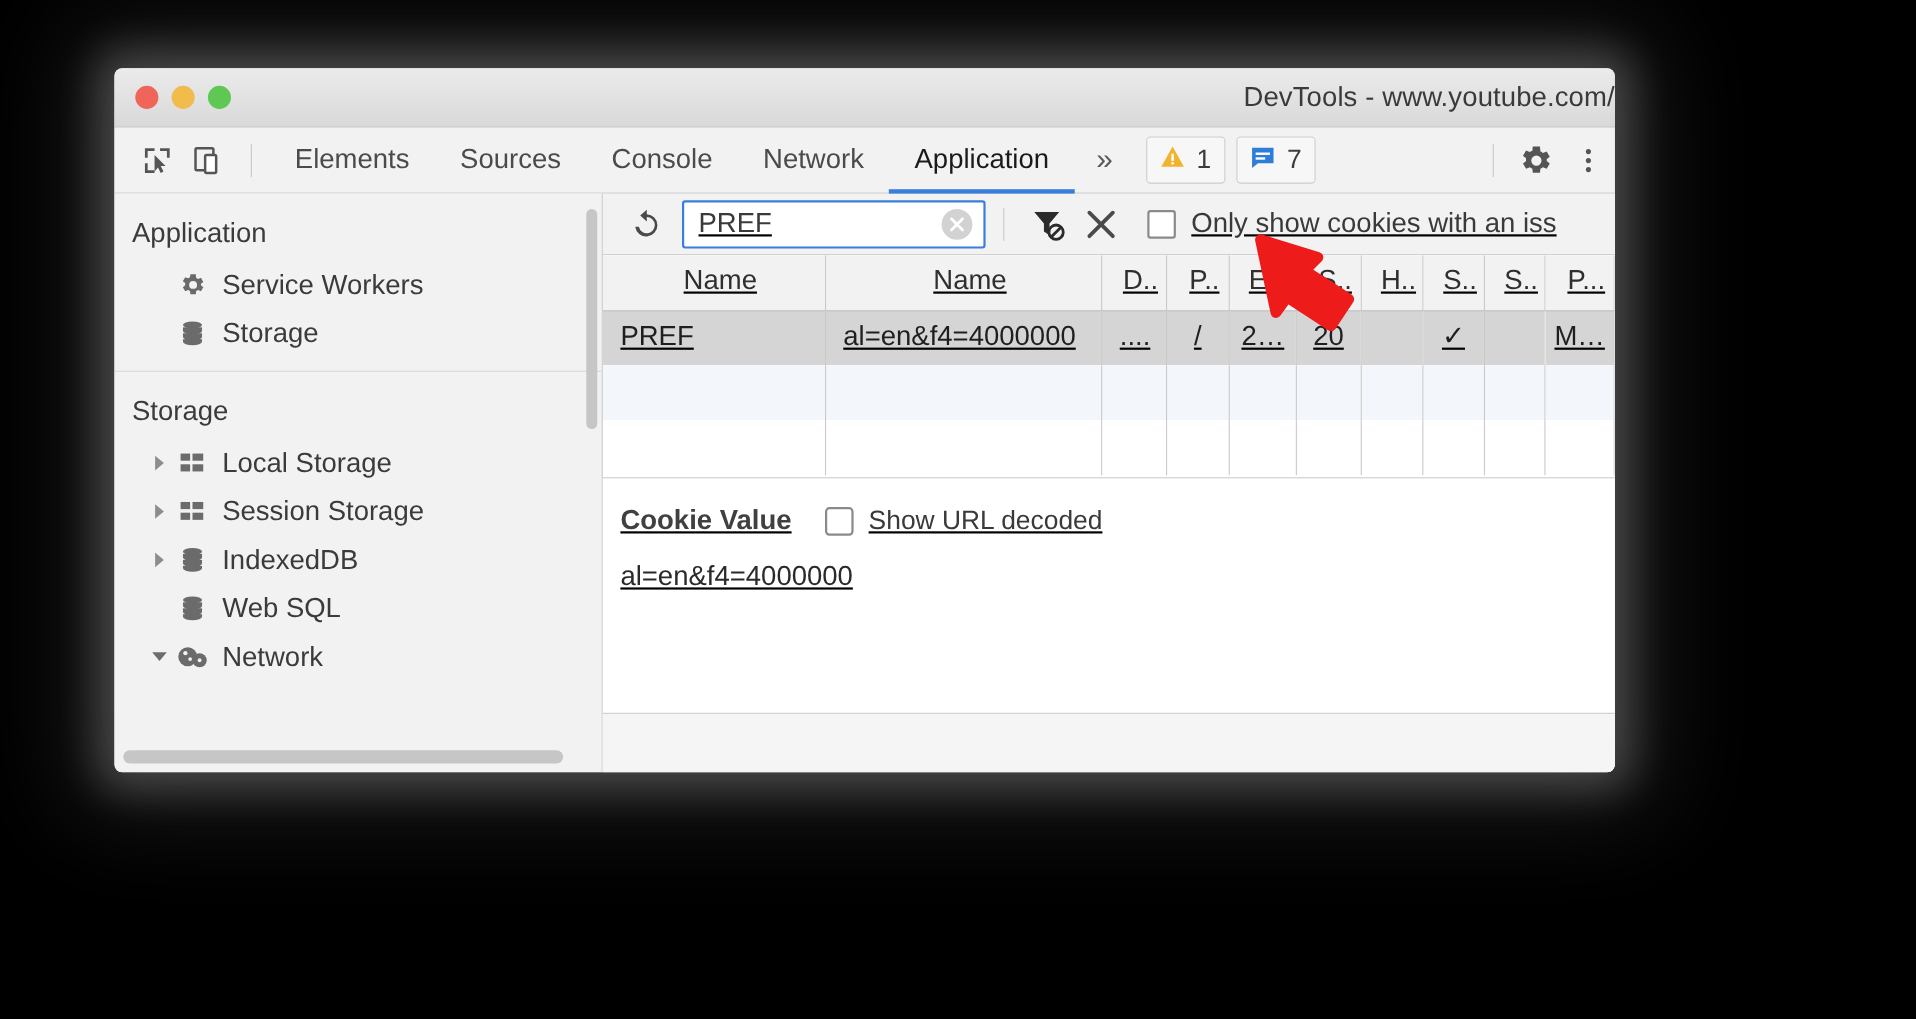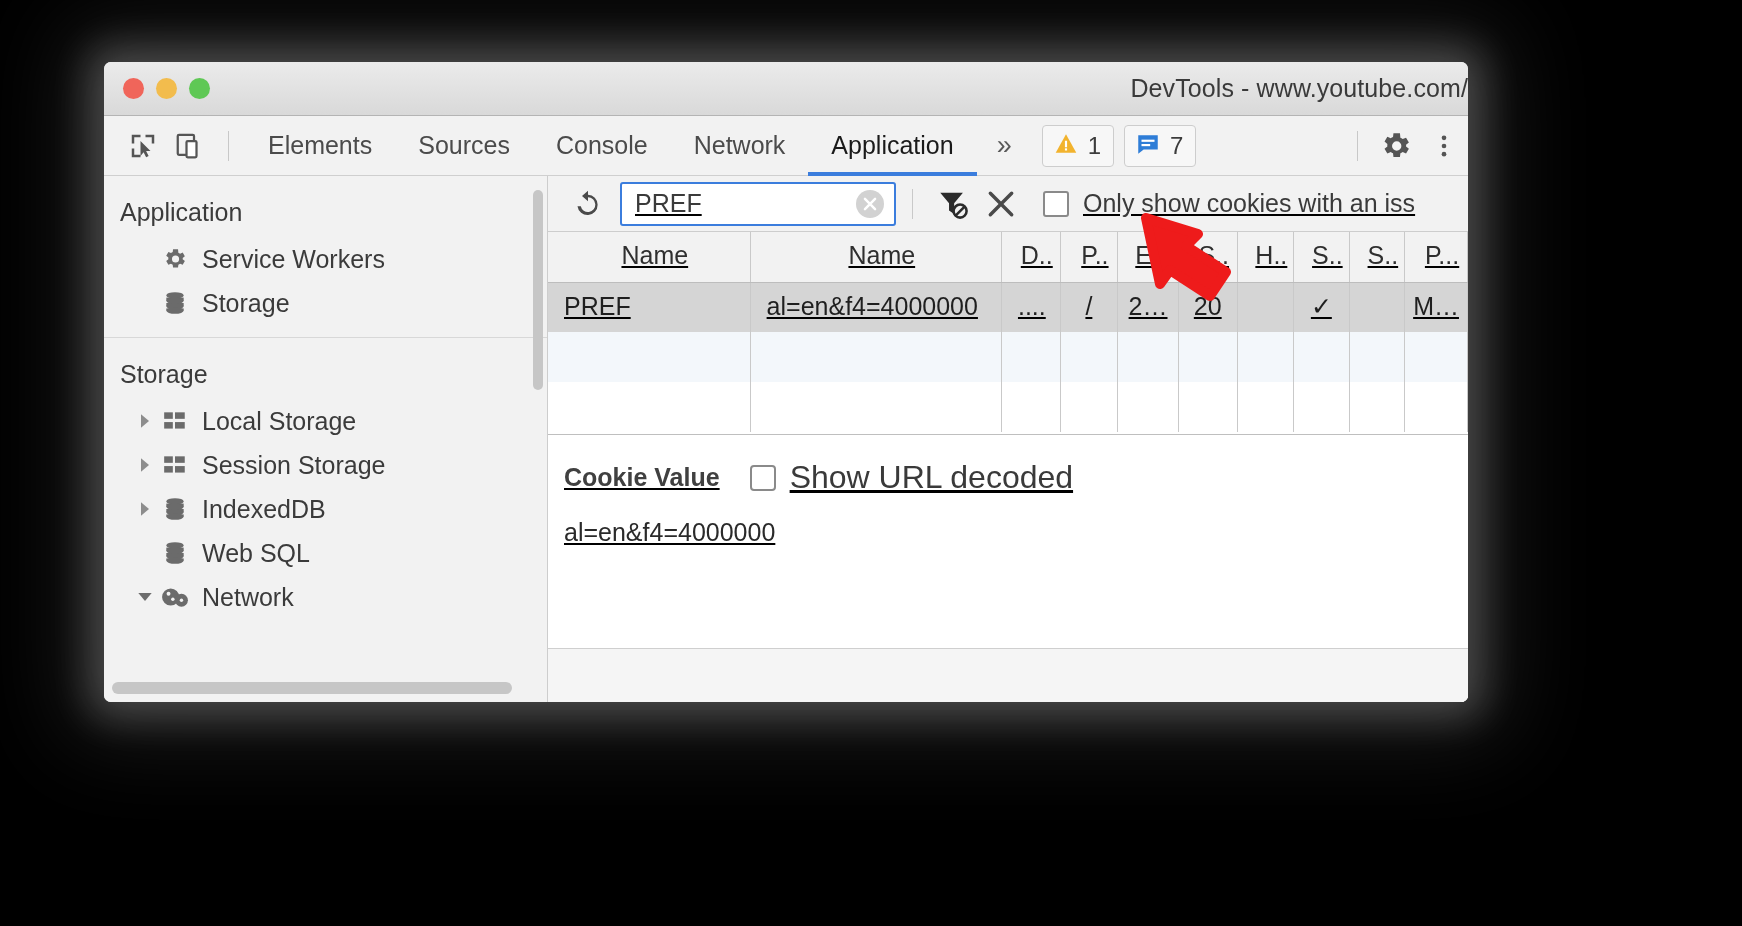--- a/index.html
+++ b/index.html
@@ -168,21 +168,21 @@
   tr.selected td { background: #d5d5d5; }
   tr.zebra td { background: #f3f7fb; }
   tr.blank td { background: #ffffff; }
   .ck-center { text-align: center; padding-left: 0 !important; }
 
   
   .preview { flex: 1; background: #fff; padding: 24px 0 0 16px; position: relative; }
   .pv-head { display: flex; align-items: center; }
   .pv-title { font-size: 25px; font-weight: bold; color: #404040; }
   .pv-chk { width: 26px; height: 26px; border: 2px solid #8a8a8a; border-radius: 4px; margin: 0 14px 0 30px; }
-  .pv-chk-label { font-size: 32px; color: #3a3a3a; }
+  .pv-chk-label { font-size: 24px; color: #3a3a3a; }
   .pv-value { font-size: 25px; color: #2a2a2a; margin-top: 22px; }
   .pv-footer {
     position: absolute; left: 0; right: 0; bottom: 0; height: 54px;
     background: #f5f5f5; border-top: 1px solid #cfcfcf;
   }
 
   
   .arrow { position: absolute; left: 1140px; top: 200px; width: 120px; height: 110px; pointer-events: none; }
 </style>
 </head>

